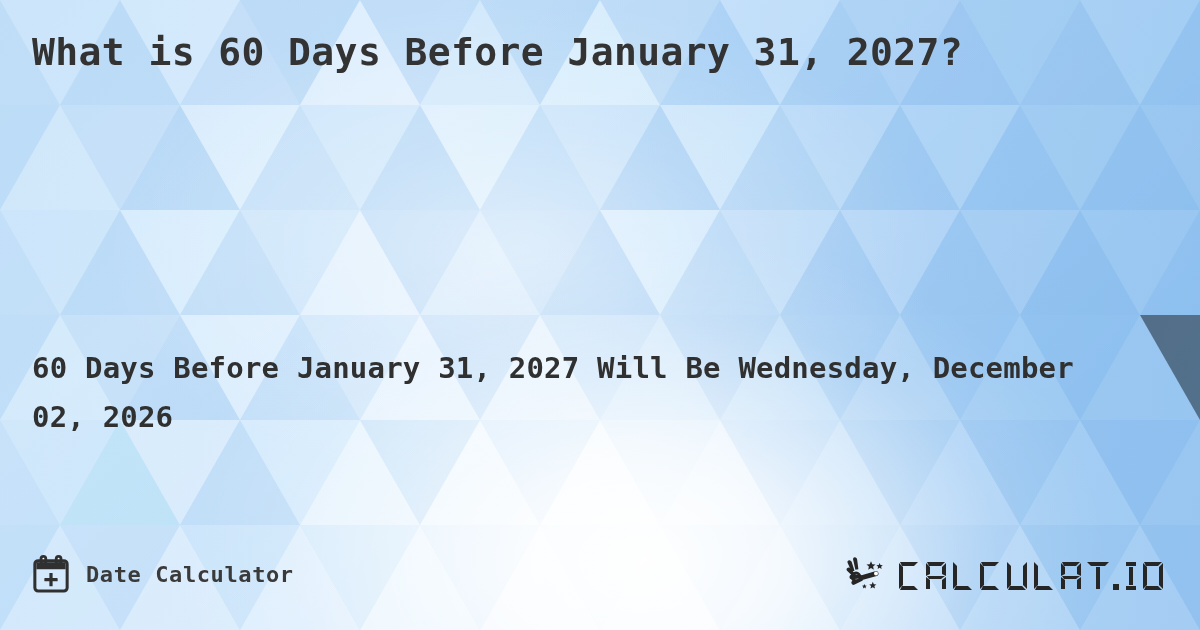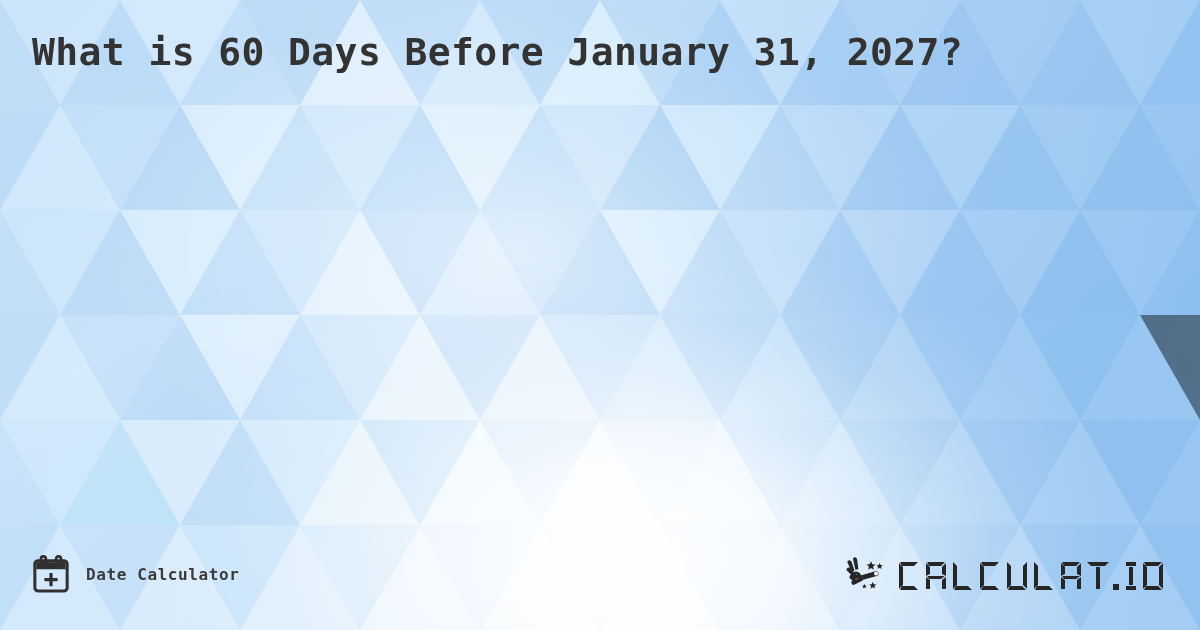--- a/index.html
+++ b/index.html
@@ -120,21 +120,21 @@
     gap: 16px;
   }
   .cal-icon {
     width: 38px;
     height: 38px;
     display: block;
     flex: 0 0 auto;
   }
   .brand-left-label {
     font-family: "DejaVu Sans Mono", monospace;
-    font-size: 16px;
+    font-size: 22px;
     font-weight: bold;
     letter-spacing: 0.6px;
     color: #3a3a3a;
     white-space: nowrap;
   }
 
   .brand-right {
     display: flex;
     align-items: center;
     gap: 6px;
@@ -306,20 +306,21 @@
     </g>
   </svg>
 
   <div id="bg-glow"></div>
 
   <div id="content">
 
     <h1 class="title">What is 60 Days Before January 31, 2027?</h1>
 
 
+    <p class="answer">60 Days Before January 31, 2027 Will Be Wednesday, December 02, 2026</p>
 
     <div class="footer">
 
       <div class="brand-left">
         <svg class="cal-icon" viewBox="0 0 40 40" aria-hidden="true">
 
           <rect x="9.5" y="1.5" width="5" height="8" rx="2.5" fill="#ffffff" stroke="#303030" stroke-width="3"></rect>
           <rect x="25.5" y="1.5" width="5" height="8" rx="2.5" fill="#ffffff" stroke="#303030" stroke-width="3"></rect>
 
           <rect x="3" y="6" width="34" height="32" rx="3.5" fill="none" stroke="#303030" stroke-width="3.2"></rect>

